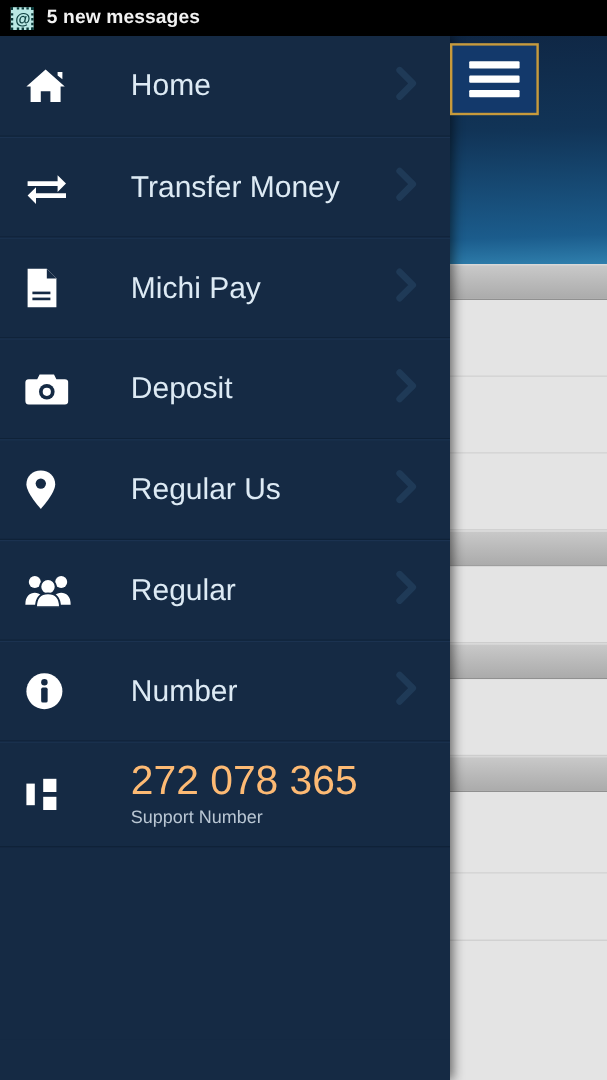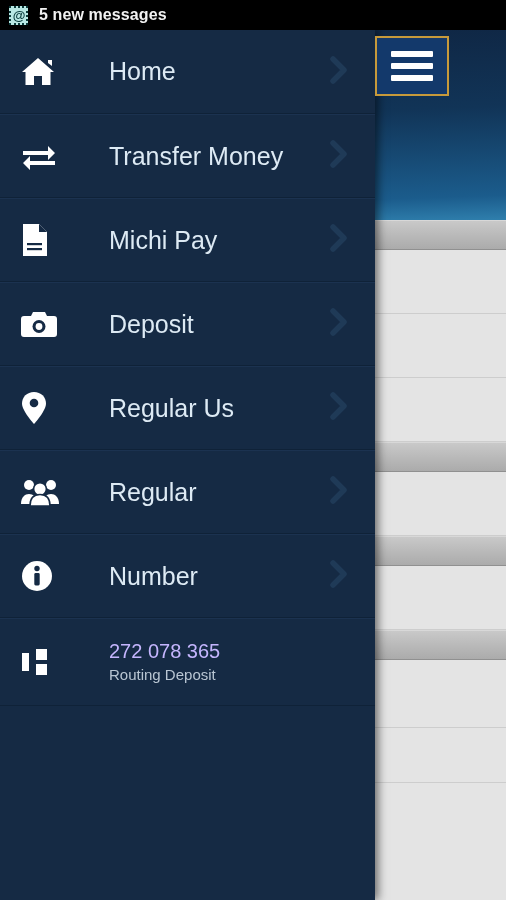--- a/index.html
+++ b/index.html
@@ -84,21 +84,21 @@
   }
   .nav-label {
     color:#ddeaf4; font-size:25px; margin-left:12px; font-weight:400;
   }
   .chev {
     position:absolute; right:26px; top:50%; transform:translateY(-50%);
   }
   
   #routing-row { height:88px; }
   #routing-texts { margin-left:12px; }
-  #routing-number { color:#c4b5fd; font-size:20px; line-height:1.05; }
+  #routing-number { color:#fdba74; font-size:34px; line-height:1.05; }
   #routing-caption { color:#b9c6d3; font-size:15px; margin-top:4px; }
   #drawer-filler { background:#152a44; height:160px; }
 </style>
 </head>
 <body>
 
 <div id="app">
 
   <div id="statusbar">
     <div id="stamp-icon">@</div>
@@ -278,21 +278,21 @@
     <div class="nav-item" id="routing-row">
       <span class="nav-icon">
         <svg width="30" height="32" viewBox="0 0 30 32">
           <rect x="1" y="7" width="7" height="18" fill="#fff"></rect>
           <rect x="15" y="3" width="11" height="11" fill="#fff"></rect>
           <rect x="15" y="18" width="11" height="11" fill="#fff"></rect>
         </svg>
       </span>
       <span id="routing-texts">
         <div id="routing-number">272 078 365</div>
-        <div id="routing-caption">Routing Deposit</div>
+        <div id="routing-caption">Support Number</div>
       </span>
     </div>
 
     <div id="drawer-filler"></div>
   </div>
 
   <div id="hamburger">
     <div class="bar"></div>
     <div class="bar"></div>
     <div class="bar"></div>

